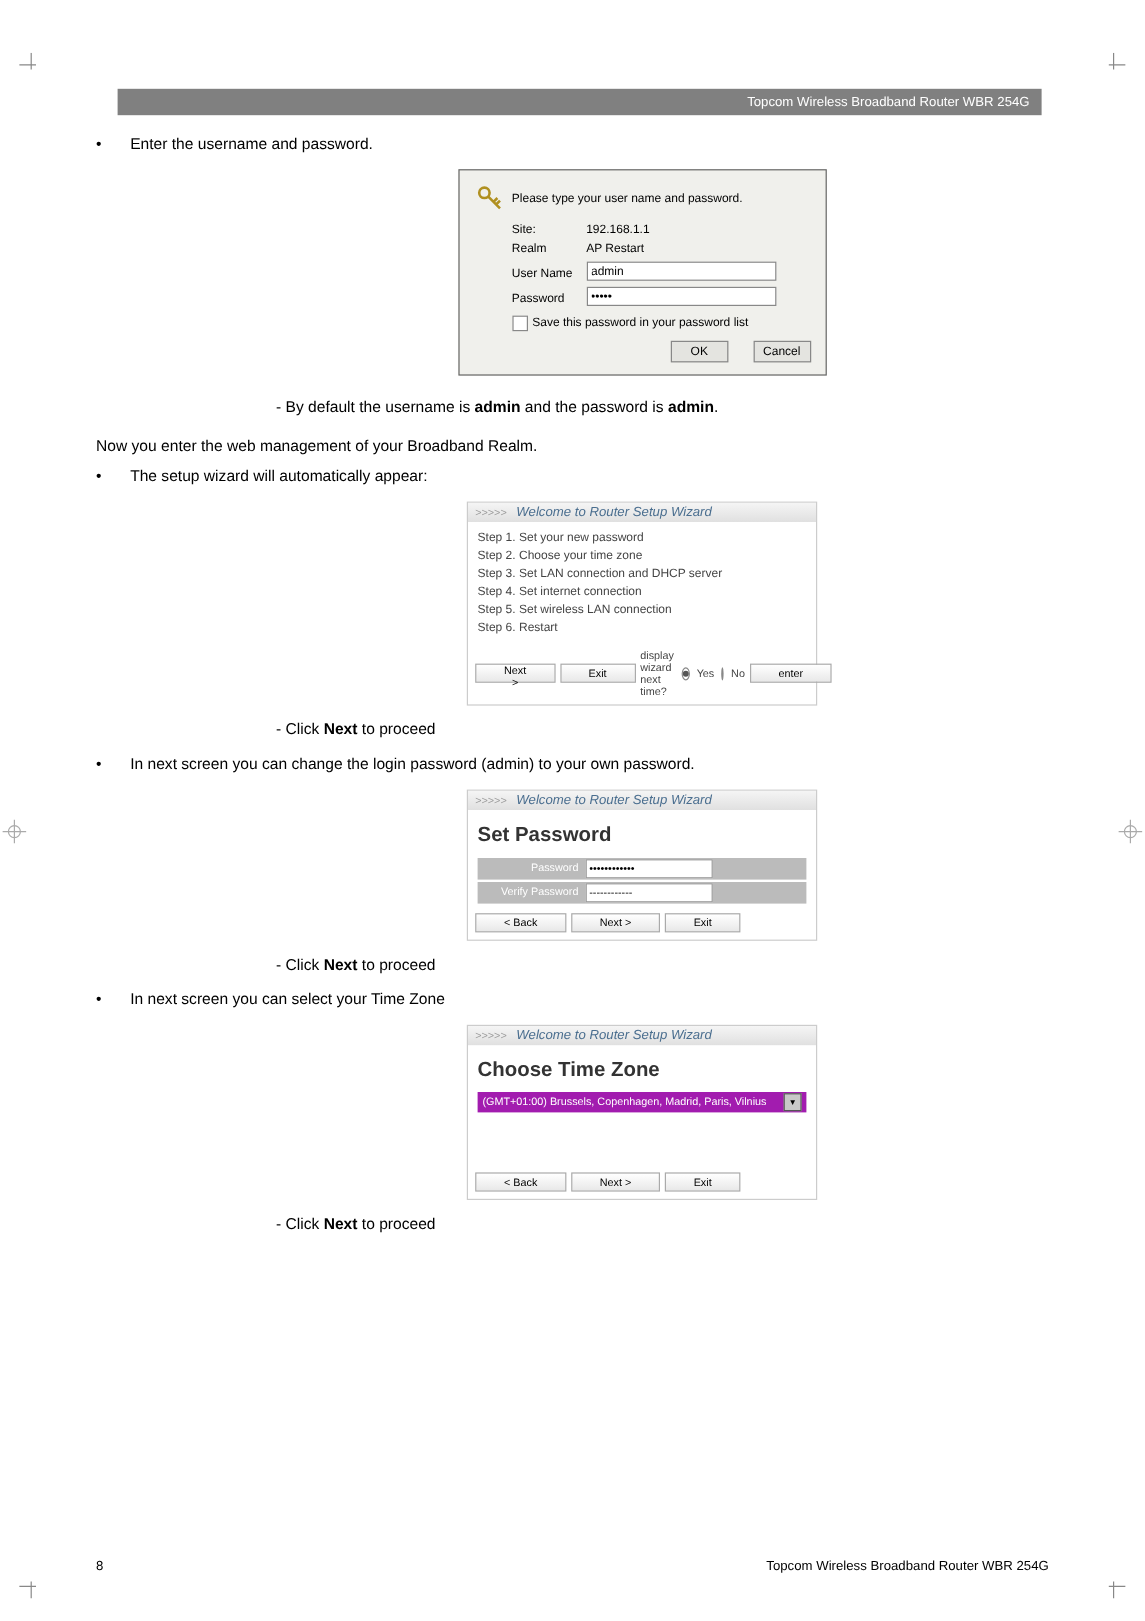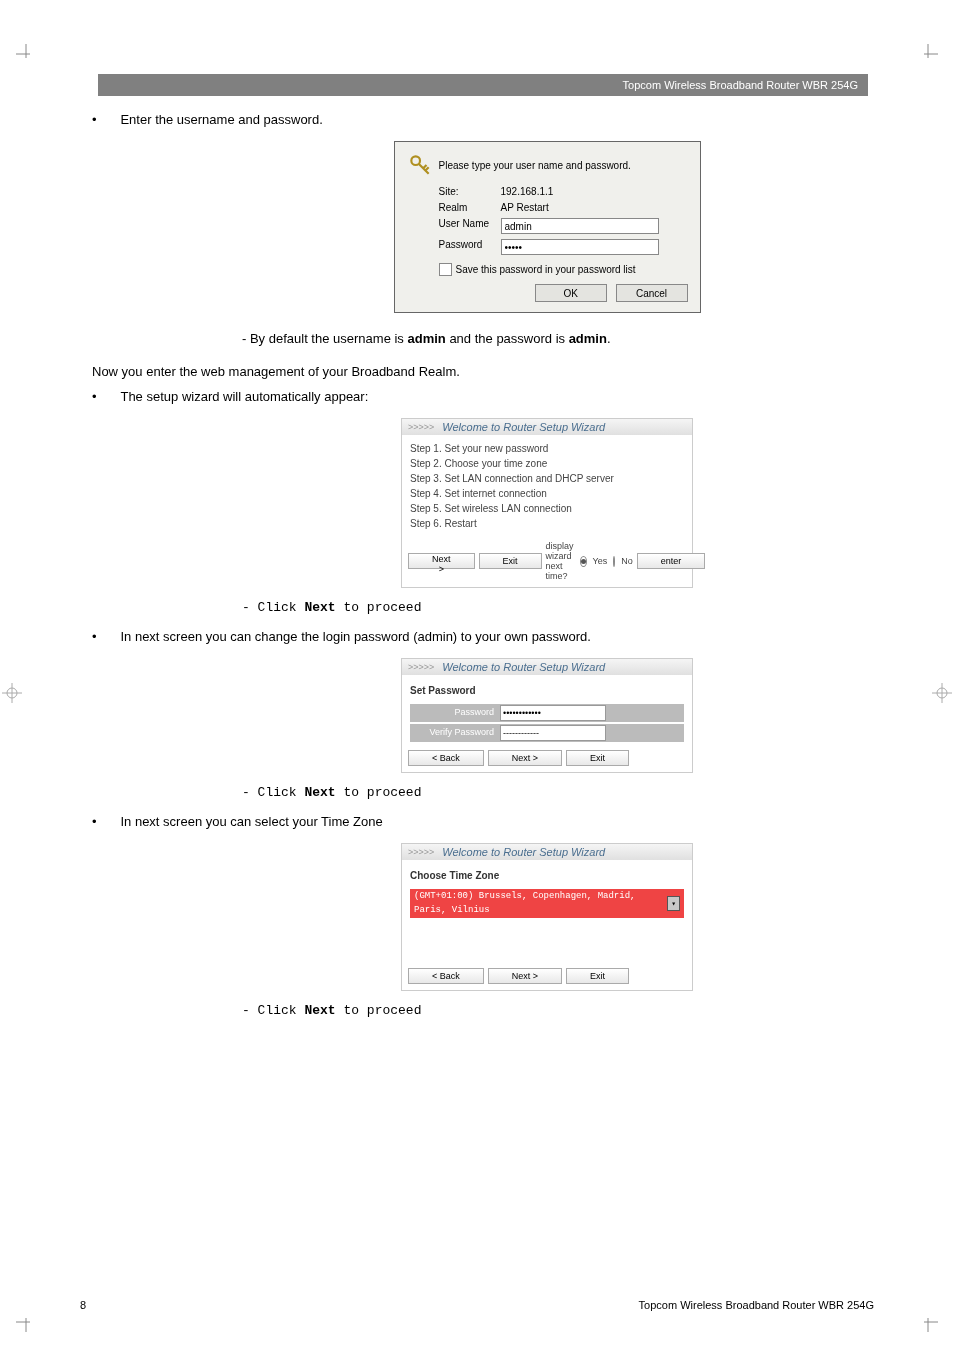--- a/index.html
+++ b/index.html
@@ -30,21 +30,21 @@
     color: #fff;
     font-size: 11px;
     display: flex;
     align-items: center;
     justify-content: flex-end;
     padding-right: 10px;
   }
   .content {
     position: absolute;
     top: 106px;
-    left: 92px;
+    left: 80px;
     width: 790px;
   }
   .bullet-line {
     margin: 6px 0 14px 0;
     font-size: 13px;
   }
   .bullet-dot {
     display: inline-block;
     width: 14px;
     text-align: left;
@@ -86,21 +86,21 @@
     display: inline-block;
     vertical-align: top;
     width: 26px;
     height: 26px;
     margin-right: 6px;
   }
   .key-icon svg { width: 26px; height: 26px; }
   .intro-row { display: flex; align-items: center; margin-bottom: 8px; }
   .form-row {
     display: flex;
-    align-items: flex-start;
+    align-items: flex-end;
     margin: 5px 0 5px 32px;
     font-size: 10px;
   }
   .form-row .label { width: 62px; }
   .form-row .static { color: #000; }
   .form-row input[type="text"], .form-row input[type="password"] {
     width: 150px;
     height: 14px;
     border: 1px solid #888;
     font-size: 10px;
@@ -119,40 +119,39 @@
     height: 11px;
     border: 1px solid #888;
     display: inline-block;
     background: #fff;
   }
   .btn-row {
     text-align: right;
     padding: 2px 0 0 0;
   }
   .btn-row button {
-    width: 72px;
+    width: 48px;
     height: 18px;
     font-size: 10px;
     border: 1px solid #888;
     background: #e4e4e0;
-    margin-left: 6px;
+    margin-left: 18px;
   }
 
   .indented-text {
     margin-left: 150px;
     font-size: 13px;
     margin-top: 6px;
     margin-bottom: 18px;
   }
   .indented-text2 {
     margin-left: 150px;
     font-size: 13px;
     margin-top: 6px;
     margin-bottom: 14px;
-    font-family: Liberation Mono, monospace;
   }
   .plain-line {
     font-size: 13px;
     margin: 8px 0 10px 0;
   }
 
   .wizard {
     width: 290px;
     margin: 8px auto 12px auto;
     position: relative;
@@ -179,21 +178,21 @@
     font-size: 11px;
   }
   .wizard .wbody {
     padding: 6px 8px;
     color: #444;
     font-size: 10px;
     line-height: 1.5;
   }
   .wizard .wbody h4 {
     margin: 2px 0 6px 0;
-    font-size: 10px;
+    font-size: 17px;
     color: #333;
   }
   .wizard .wbtns {
     padding: 4px 6px 6px 6px;
     display: flex;
     align-items: center;
     gap: 4px;
     font-size: 9px;
     color: #444;
   }
@@ -234,28 +233,27 @@
   }
   .pw-row .plabel { width: 80px; text-align: right; }
   .pw-row input {
     height: 12px;
     width: 100px;
     border: 1px solid #999;
     font-size: 9px;
     background: #fff;
   }
   .tz-select {
-    background: #ef4444;
+    background: #a21caf;
     color: #fff;
     font-size: 9px;
     padding: 1px 4px;
     display: flex;
     justify-content: space-between;
     align-items: center;
-    font-family: Liberation Mono, monospace;
   }
   .tz-select .arrow {
     width: 13px;
     height: 13px;
     background: #c8c8c8;
     color: #000;
     text-align: center;
     line-height: 13px;
     font-size: 8px;
     border: 1px solid #555;

